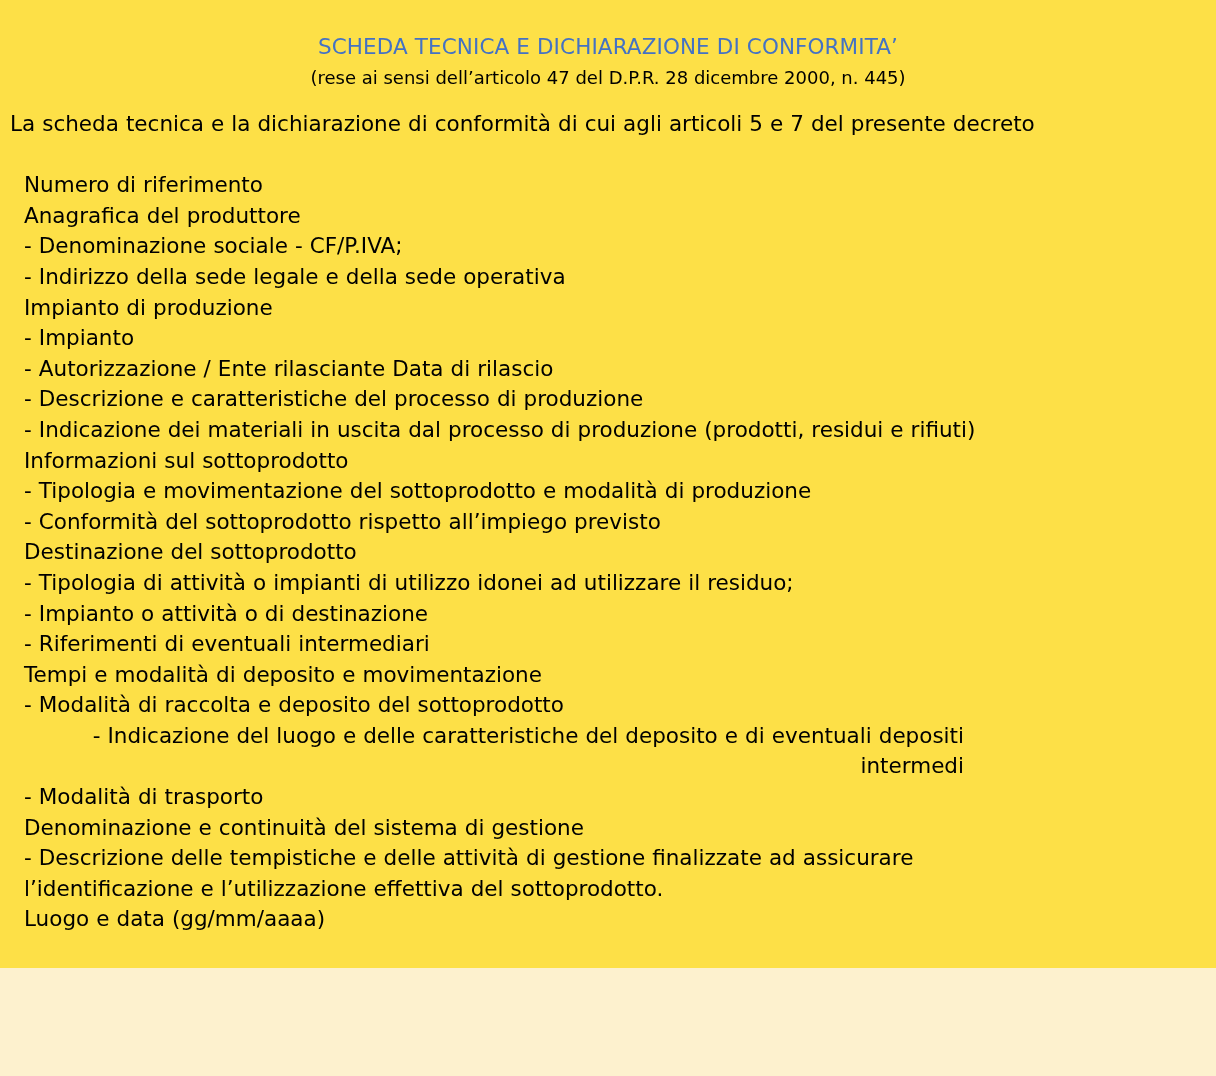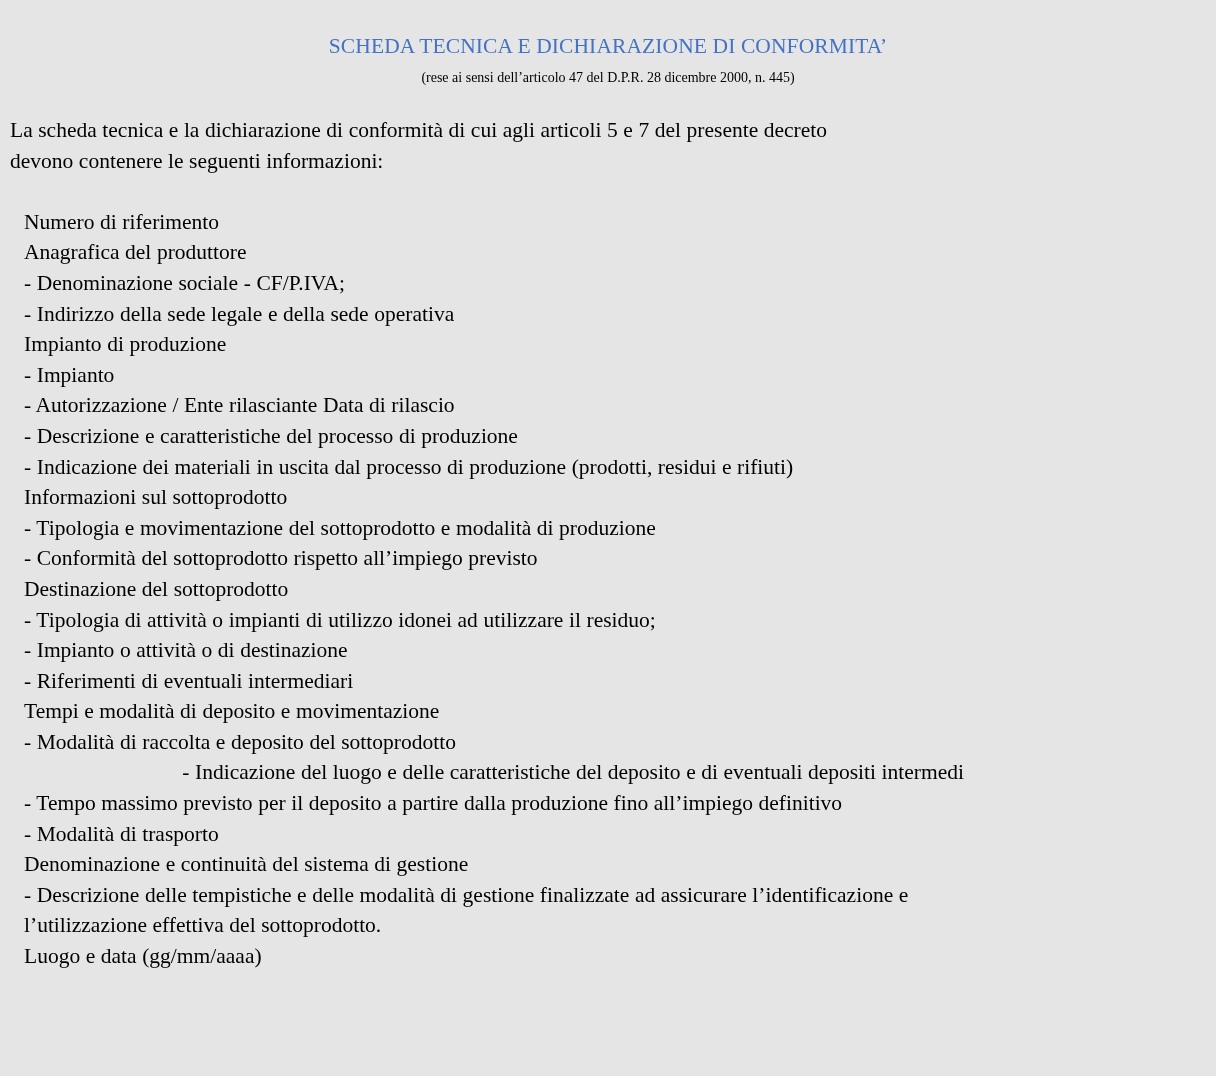--- a/index.html
+++ b/index.html
@@ -11,50 +11,49 @@
     height: 1076px;
     overflow: hidden;
     background: #fdf1ce;
     font-family: "DejaVu Sans", "Liberation Sans", sans-serif;
     color: #000000;
   }
 
   #page {
     position: relative;
     width: 1216px;
-    height: 1076px;
-    background: #e5e5e5;
+    height: 968px;
+    background: #fde047;
     box-sizing: border-box;
     padding: 0;
     overflow: hidden;
-    font-family: Liberation Serif, serif;
   }
 
   .doc-header {
     padding-top: 31px;
     text-align: center;
   }
 
   .doc-title {
     color: #4472c4;
     font-size: 21.5px;
     line-height: 31px;
     letter-spacing: 0.1px;
     white-space: nowrap;
   }
 
   .doc-subtitle {
     color: #000000;
-    font-size: 14px;
+    font-size: 18px;
     line-height: 31px;
     white-space: nowrap;
   }
 
   .intro-block {
-    margin-top: 22px;
+    margin-top: 16px;
     padding-left: 10px;
     padding-right: 75px;
   }
 
   .intro-line,
   .body-line {
     font-size: 21.5px;
     line-height: 30.6px;
     color: #000000;
     text-align: left;
@@ -81,21 +80,20 @@
 
 <div id="page">
 
   <div class="doc-header">
     <div class="doc-title">SCHEDA TECNICA E DICHIARAZIONE DI CONFORMITA’</div>
     <div class="doc-subtitle">(rese ai sensi dell’articolo 47 del D.P.R. 28 dicembre 2000, n. 445)</div>
   </div>
 
   <div class="intro-block">
     <div class="intro-line">La scheda tecnica e la dichiarazione di conformità di cui agli articoli 5 e 7 del presente decreto</div>
-    <div class="intro-line">devono contenere le seguenti informazioni:</div>
   </div>
 
   <div class="spacer-line"></div>
 
   <div class="body-block">
     <div class="body-line">Numero di riferimento</div>
     <div class="body-line">Anagrafica del produttore</div>
     <div class="body-line">- Denominazione sociale - CF/P.IVA;</div>
     <div class="body-line">- Indirizzo della sede legale e della sede operativa</div>
     <div class="body-line">Impianto di produzione</div>
@@ -106,20 +104,19 @@
     <div class="body-line">Informazioni sul sottoprodotto</div>
     <div class="body-line">- Tipologia e movimentazione del sottoprodotto e modalità di produzione</div>
     <div class="body-line">- Conformità del sottoprodotto rispetto all’impiego previsto</div>
     <div class="body-line">Destinazione del sottoprodotto</div>
     <div class="body-line">- Tipologia di attività o impianti di utilizzo idonei ad utilizzare il residuo;</div>
     <div class="body-line">- Impianto o attività o di destinazione</div>
     <div class="body-line">- Riferimenti di eventuali intermediari</div>
     <div class="body-line">Tempi e modalità di deposito e movimentazione</div>
     <div class="body-line">- Modalità di raccolta e deposito del sottoprodotto</div>
     <div class="body-line wrap-a">- Indicazione del luogo e delle caratteristiche del deposito e di eventuali depositi intermedi</div>
-    <div class="body-line wrap-b">- Tempo massimo previsto per il deposito a partire dalla produzione fino all’impiego definitivo</div>
     <div class="body-line">- Modalità di trasporto</div>
     <div class="body-line">Denominazione e continuità del sistema di gestione</div>
-    <div class="body-line wrap-c">- Descrizione delle tempistiche e delle modalità di gestione finalizzate ad assicurare l’identificazione e l’utilizzazione effettiva del sottoprodotto.</div>
+    <div class="body-line wrap-c">- Descrizione delle tempistiche e delle attività di gestione finalizzate ad assicurare l’identificazione e l’utilizzazione effettiva del sottoprodotto.</div>
     <div class="body-line">Luogo e data (gg/mm/aaaa)</div>
   </div>
 
 </div>
 
 </body></html>

